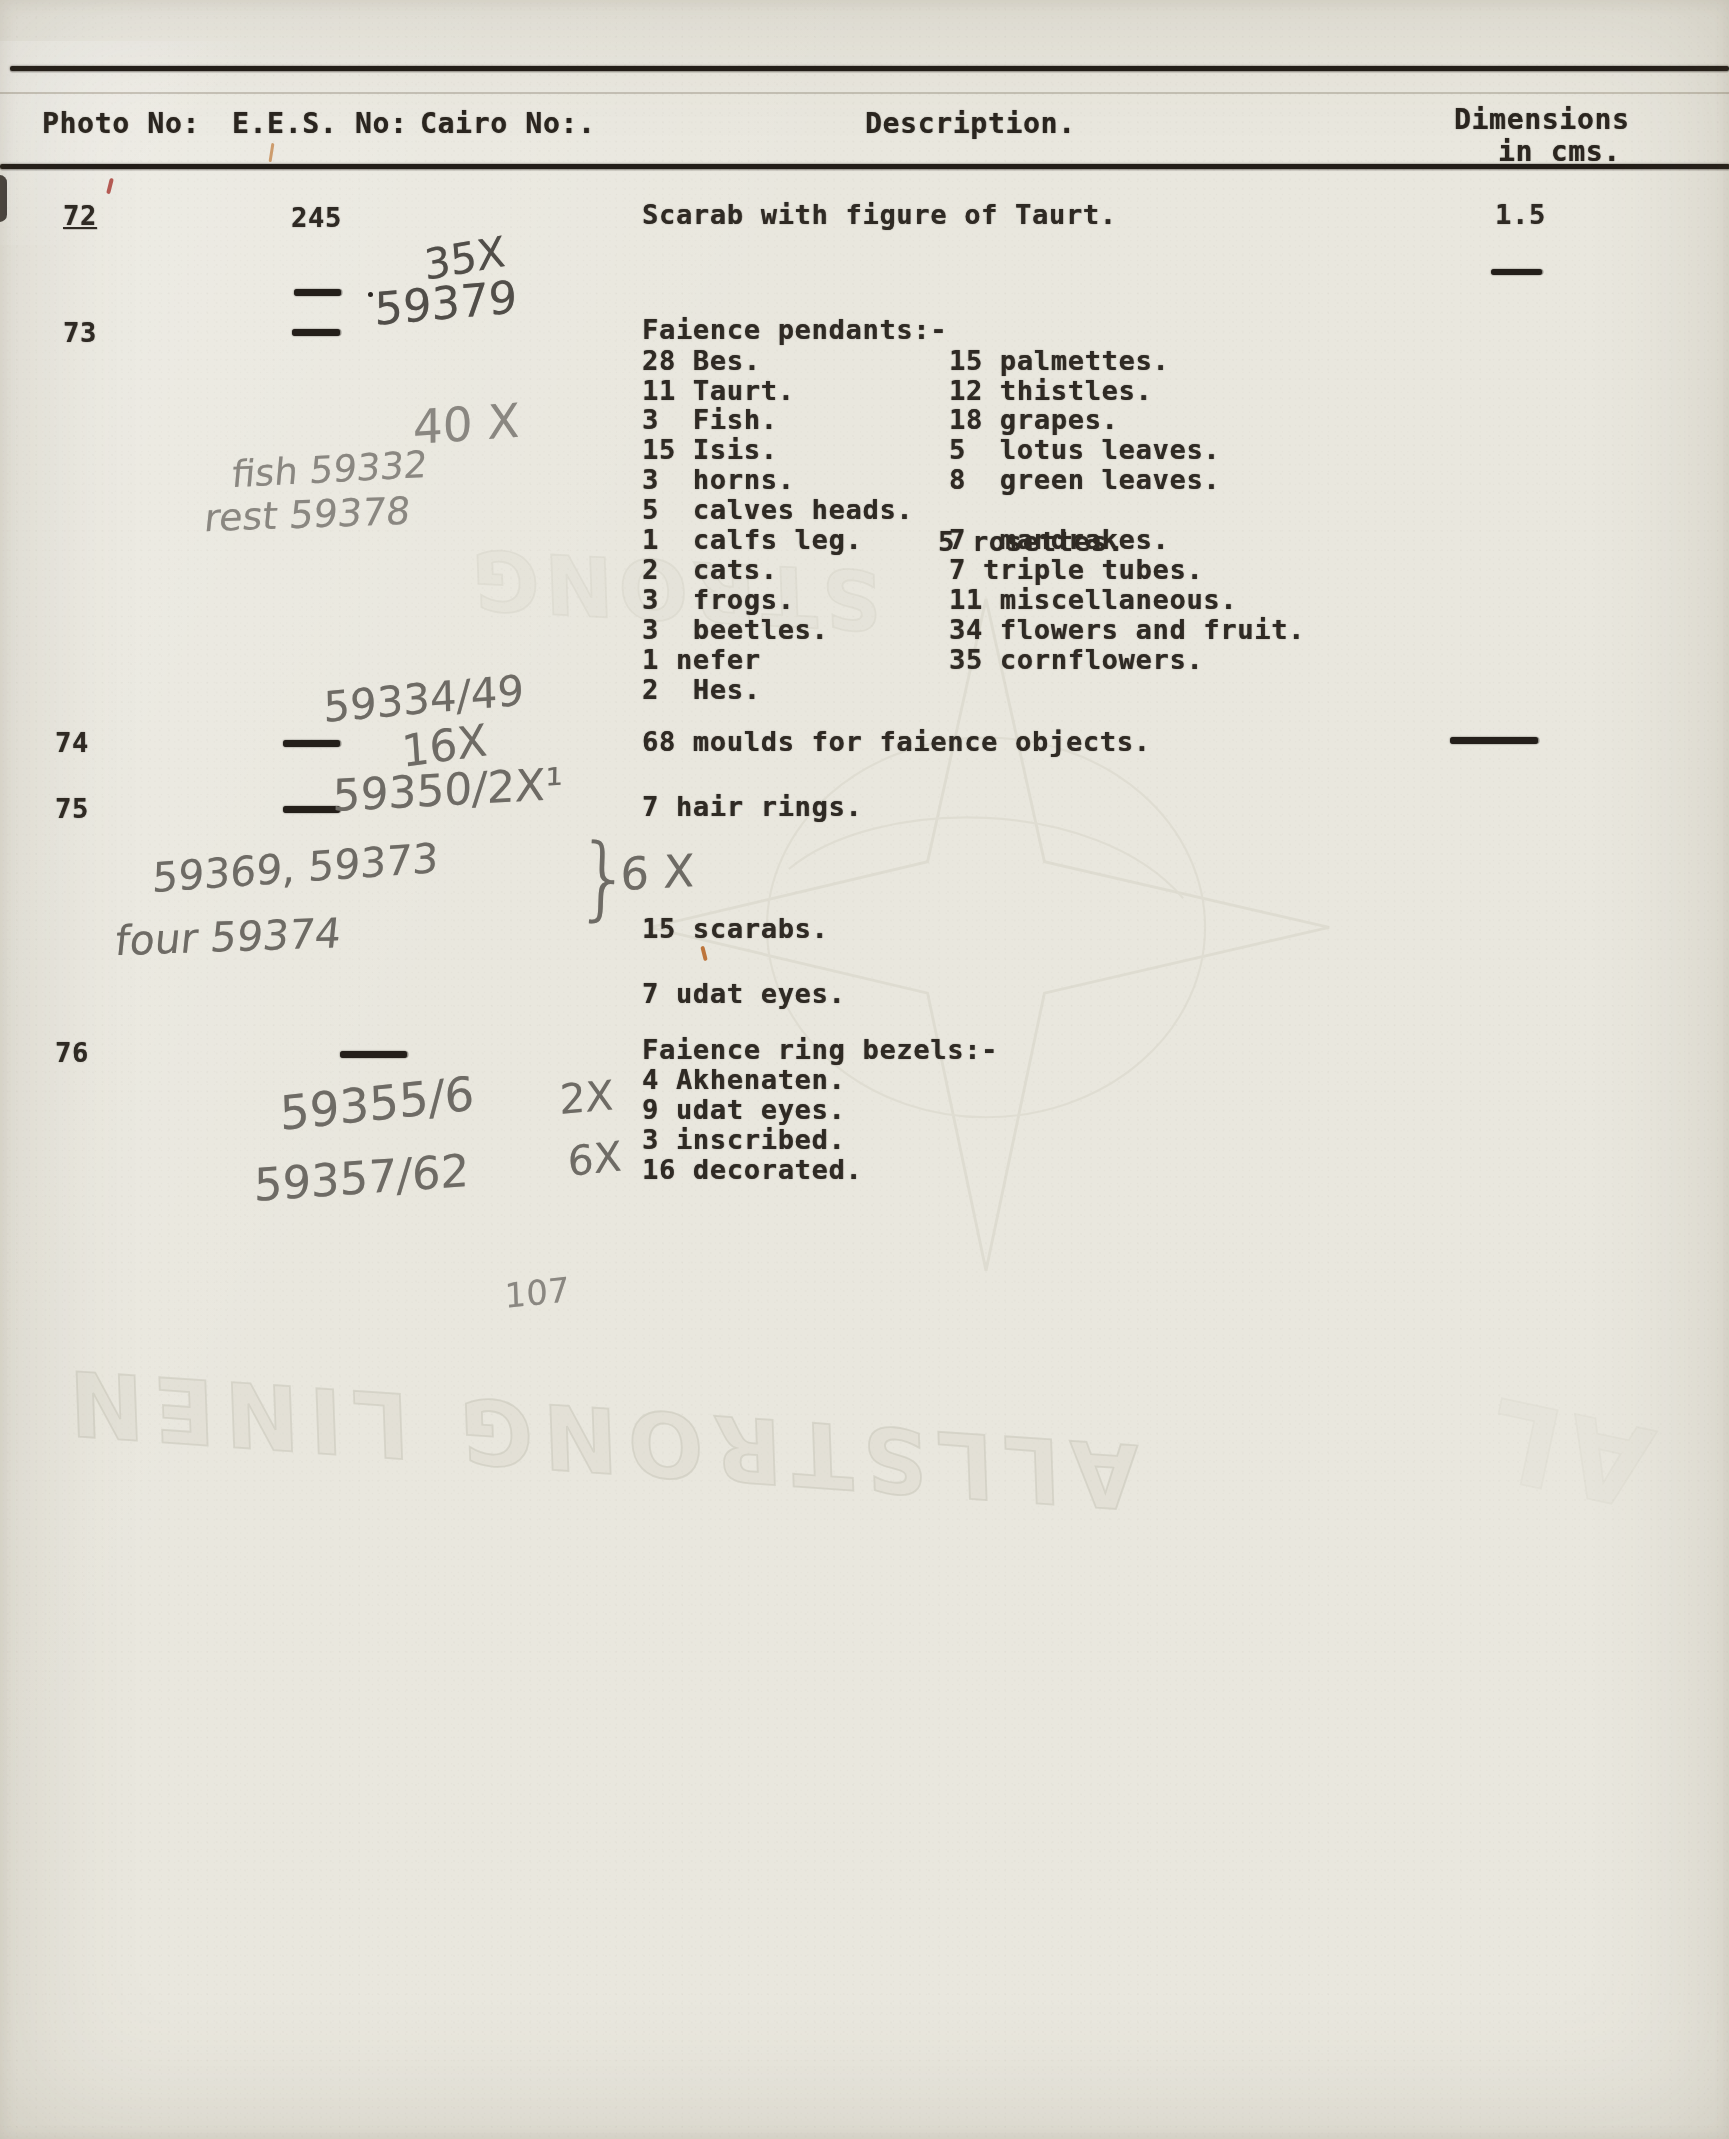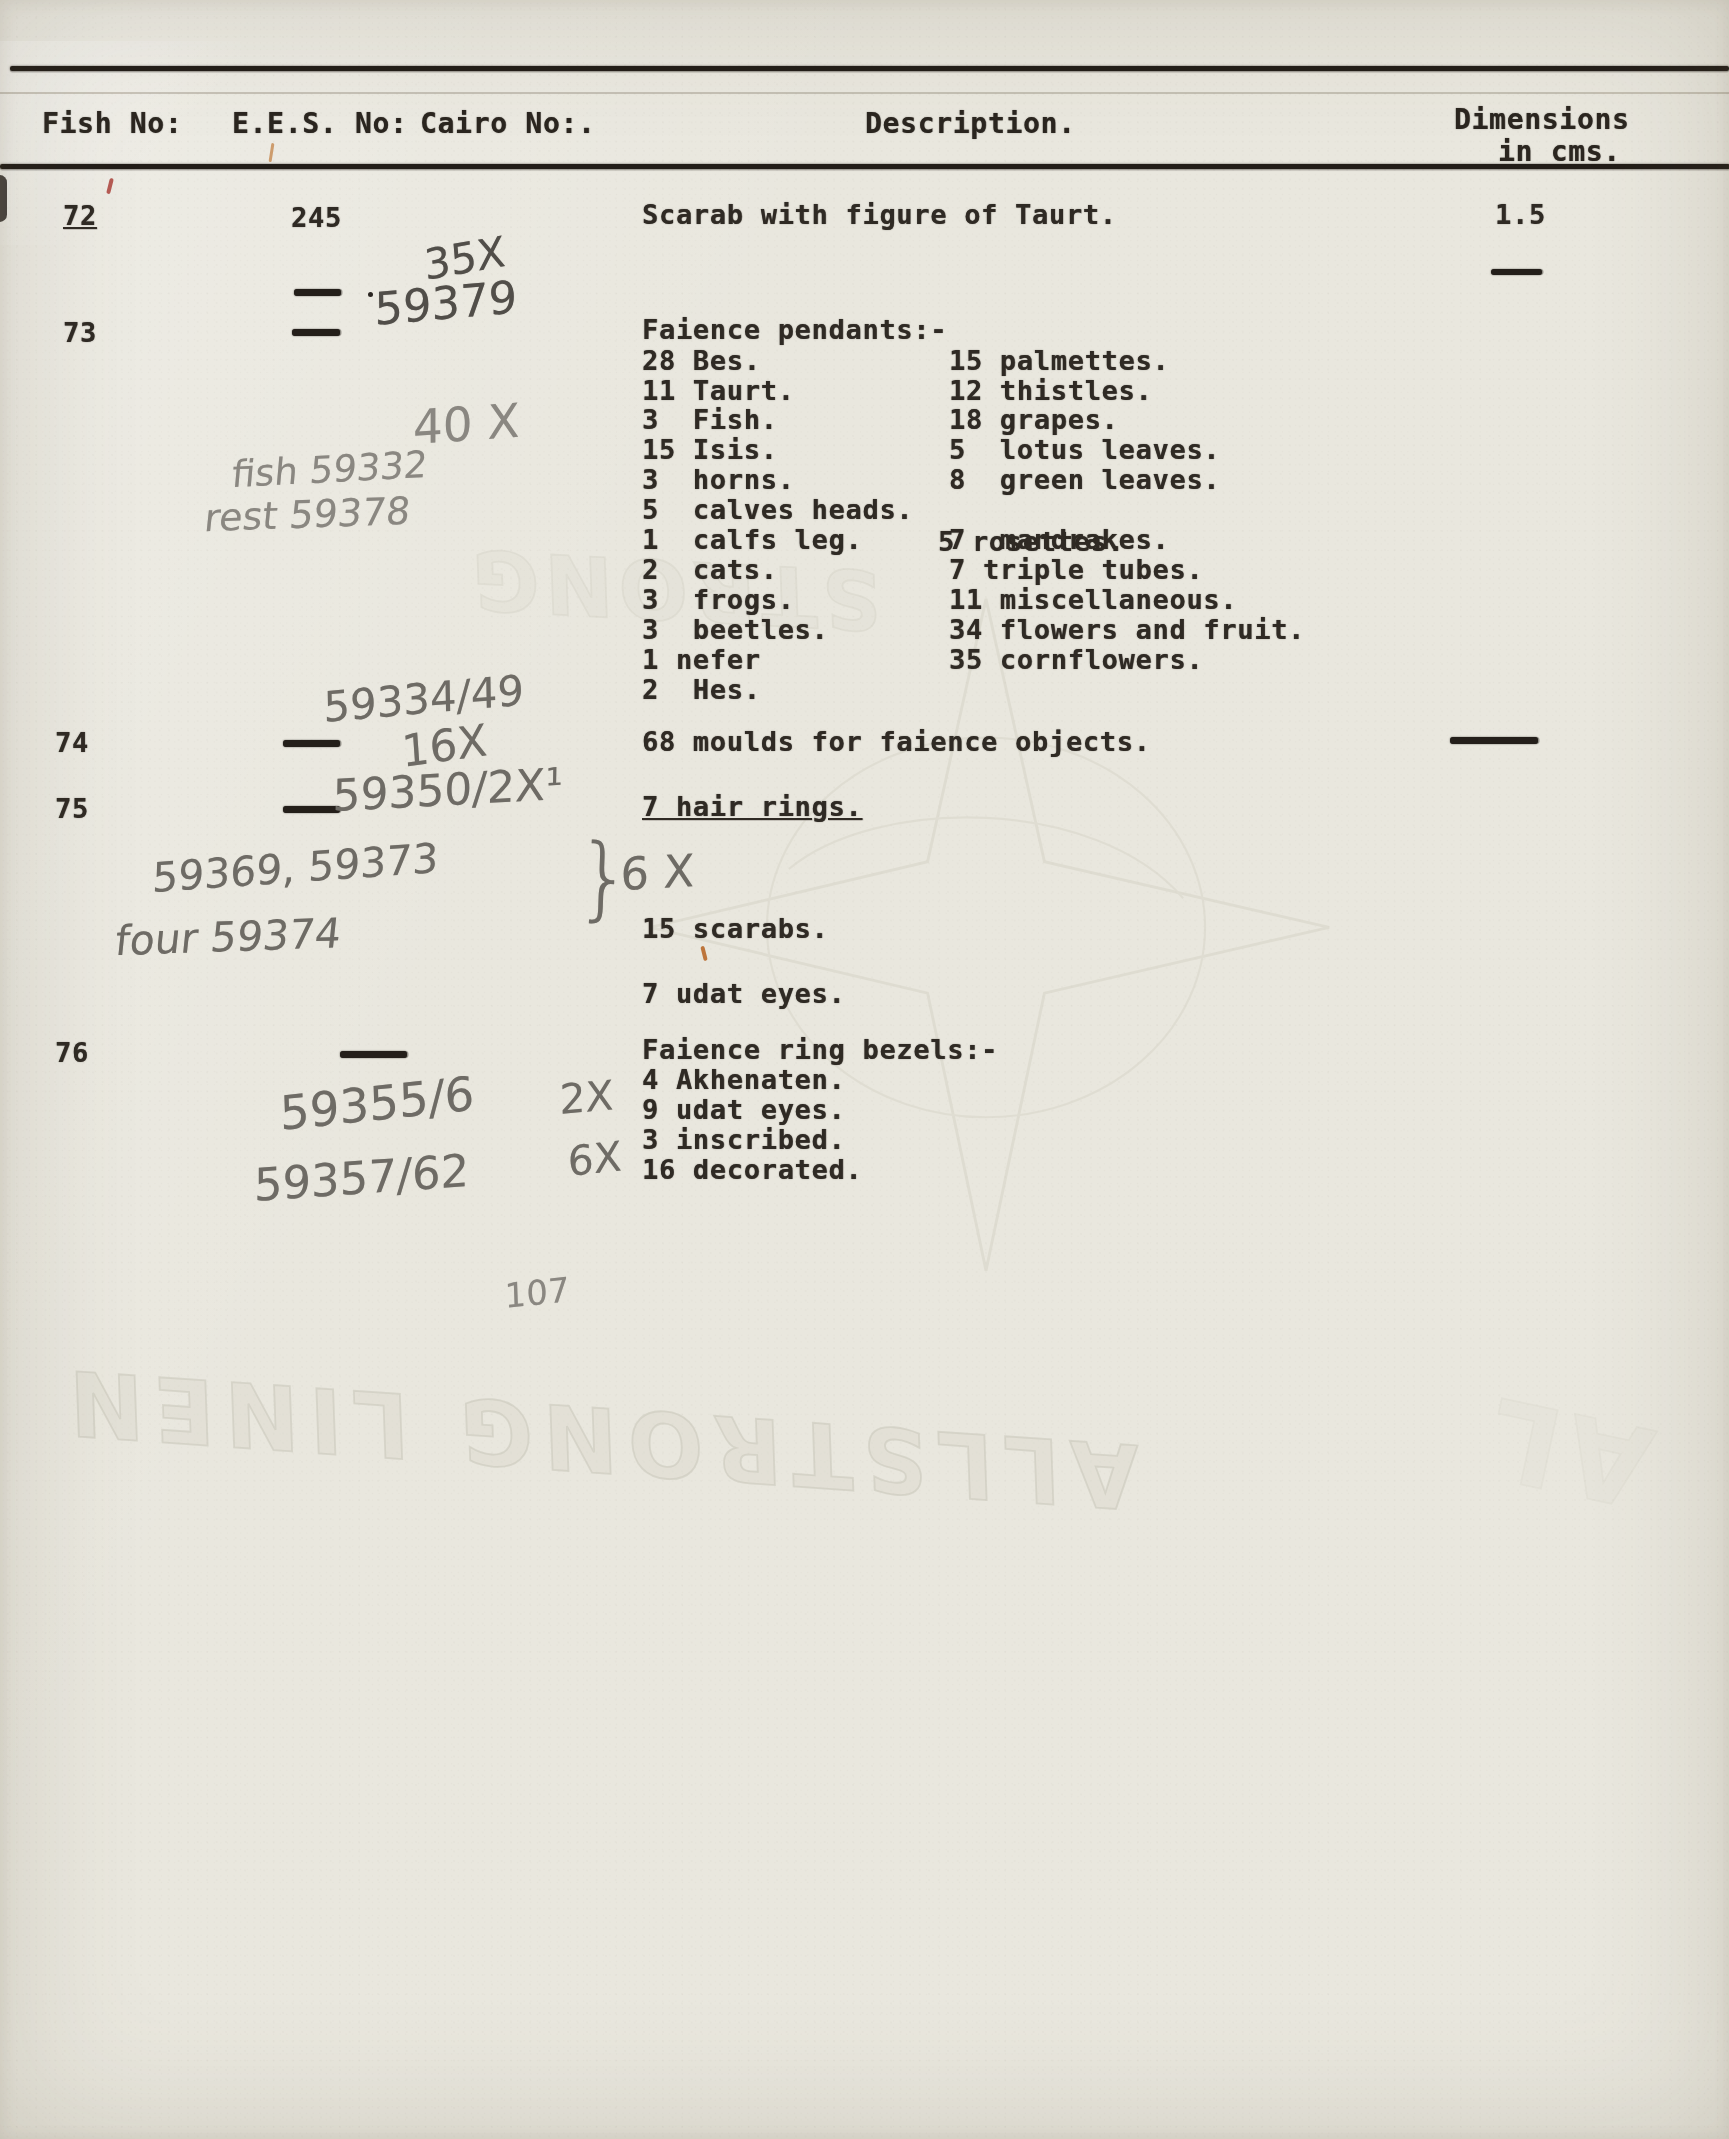--- a/index.html
+++ b/index.html
@@ -59,21 +59,21 @@
   <svg class="emblem" width="774" height="774" viewBox="0 0 1060 1060">
     <path d="M530 60 L610 420 L1000 510 L610 600 L530 980 L450 600 L70 510 L450 420 Z" fill="none" stroke="#d5d2c5" stroke-width="4"></path>
     <ellipse cx="530" cy="510" rx="300" ry="260" fill="none" stroke="#d7d4c8" stroke-width="3"></ellipse>
     <path d="M260 430 C 380 330, 680 330, 800 470" fill="none" stroke="#d7d4c8" stroke-width="3"></path>
   </svg>
 
   <div class="rule" style="left:10.2px;top:66px;width:1719px;height:5.1px;"></div>
   <div class="rule-faint" style="left:0;top:92px;width:1730px;height:1.5px;"></div>
   <div class="rule" style="left:0;top:164px;width:1730px;height:5.1px;"></div>
 
-  <span class="t th" style="left:42px;top:108px;">Fish No:</span>
+  <span class="t th" style="left:42px;top:108px;">Photo No:</span>
   <span class="t th" style="left:232px;top:108px;">E.E.S. No:</span>
   <span class="t th" style="left:420px;top:108px;">Cairo No:.</span>
   <span class="t th" style="left:865px;top:108px;">Description.</span>
   <span class="t th" style="left:1454px;top:104px;">Dimensions</span>
   <span class="t th" style="left:1498px;top:136px;">in cms.</span>
 
   <span class="t" style="left:63px;top:200px;text-decoration:underline;">72</span>
   <span class="t" style="left:291px;top:202px;">245</span>
   <span class="t" style="left:642px;top:199px;">Scarab with figure of Taurt.</span>
   <span class="t" style="left:1495px;top:199px;">1.5</span>
@@ -111,21 +111,21 @@
   <span class="t" style="left:949px;top:614px;">34 flowers and fruit.</span>
   <span class="t" style="left:949px;top:644px;">35 cornflowers.</span>
 
   <span class="t" style="left:55px;top:727px;">74</span>
   <div class="dash" style="left:283px;top:740px;width:57px;height:7.3px;"></div>
   <span class="t" style="left:642px;top:726px;">68 moulds for faience objects.</span>
   <div class="dash" style="left:1450px;top:737px;width:88px;height:6.6px;"></div>
 
   <span class="t" style="left:55px;top:793px;">75</span>
   <div class="dash" style="left:283px;top:806px;width:57px;height:7.3px;"></div>
-  <span class="t" style="left:642px;top:791px;text-decoration:underline;">7 hair rings.</span>
+  <span class="t" style="left:642px;top:791px;">7 hair rings.</span>
 
   <span class="t" style="left:642px;top:913px;">15 scarabs.</span>
   <span class="t" style="left:642px;top:978px;">7 udat eyes.</span>
 
   <span class="t" style="left:55px;top:1037px;">76</span>
   <div class="dash" style="left:340px;top:1051px;width:67px;height:6.6px;"></div>
   <span class="t" style="left:642px;top:1034px;">Faience ring bezels:-</span>
   <span class="t" style="left:642px;top:1064px;">4 Akhenaten.</span>
   <span class="t" style="left:642px;top:1094px;">9 udat eyes.</span>
   <span class="t" style="left:642px;top:1124px;">3 inscribed.</span>

